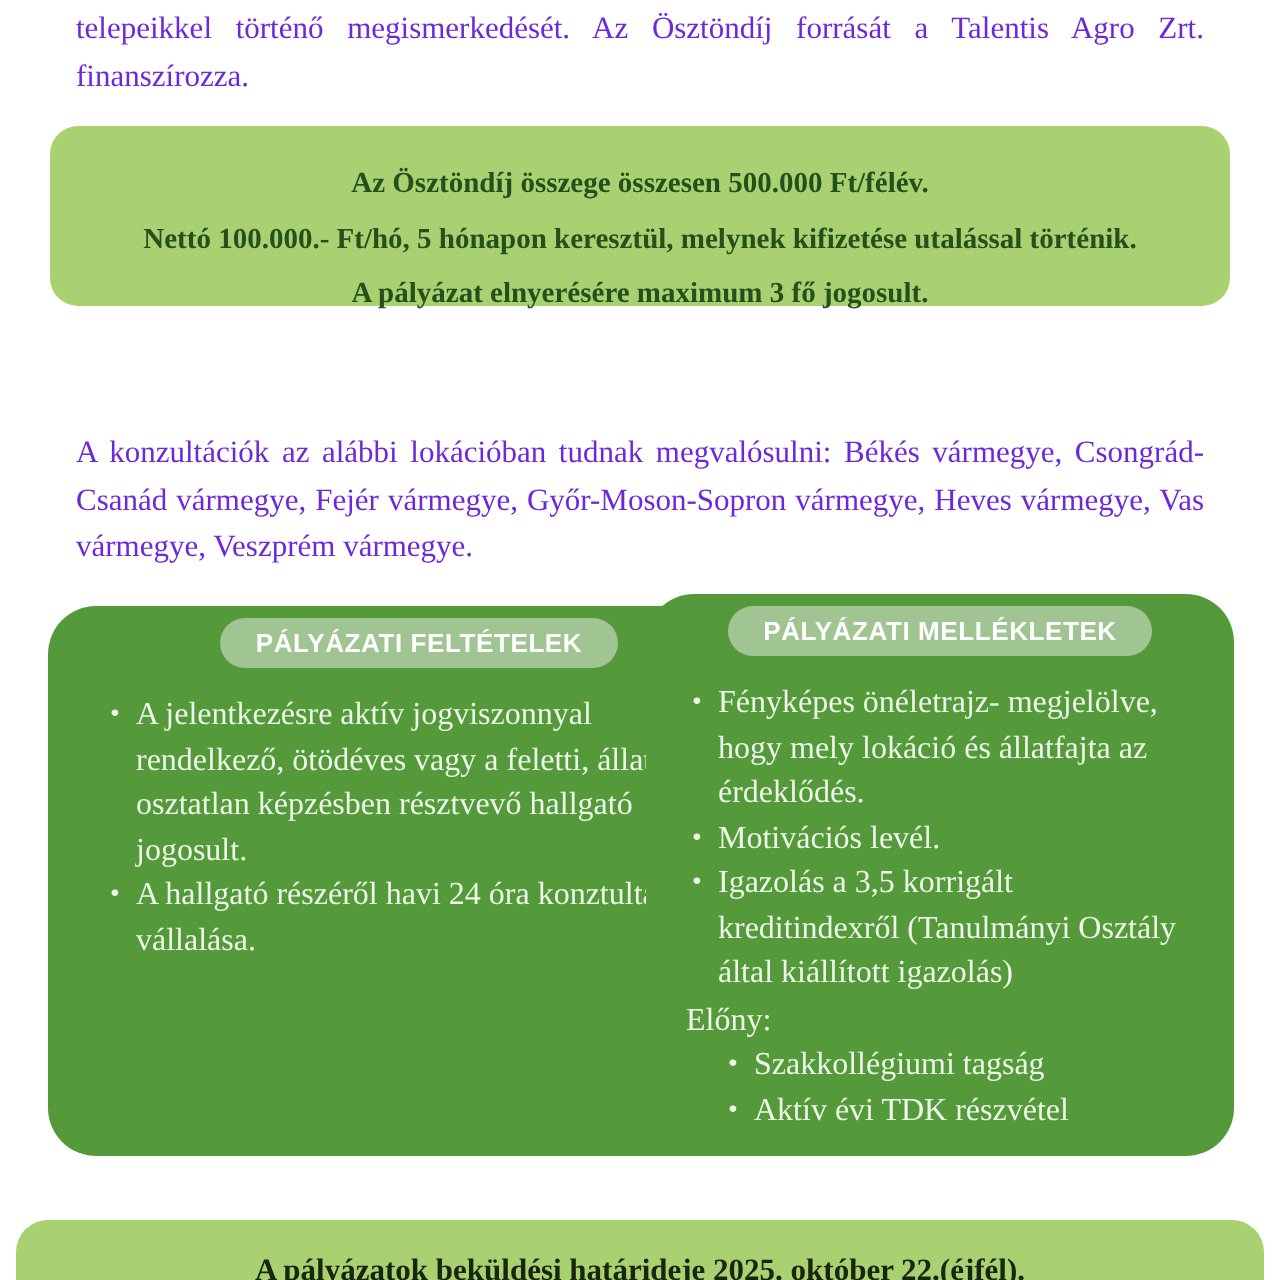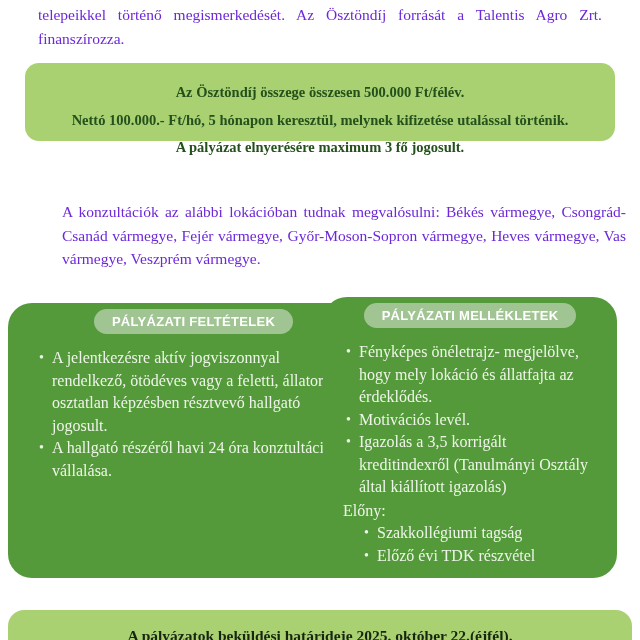--- a/index.html
+++ b/index.html
@@ -15,27 +15,27 @@
   .para {
     position: absolute;
     left: 38px; width: 564px;
     margin: 0;
     font-size: 15.5px;
     line-height: 23.5px;
     color: #6d28d9;
     text-align: justify;
   }
   .para-intro { top: 3px; }
-  .para-locations { top: 200px; margin-left: 24px; }
+  .para-locations { top: 215px; }
 
   
   .highlight-box {
     position: absolute;
     left: 25px; top: 63px;
-    width: 590px; height: 78px;
+    width: 590px; height: 90px;
     background: #a9d172;
     border-radius: 14px;
     box-sizing: border-box;
     padding-top: 16px;
     text-align: center;
   }
   .hl-line {
     font-weight: bold;
     font-size: 14.5px;
     line-height: 27.5px;
@@ -44,21 +44,21 @@
   }
 
   
   .card {
     position: absolute;
     background: #549a3a;
     border-radius: 24px;
     box-sizing: border-box;
     color: #eef5e9;
   }
-  .card-left  { left: 8px;   top: 303px; width: 371px; height: 275px; }
+  .card-left  { left: 24px;   top: 303px; width: 371px; height: 275px; }
   .card-right { left: 323px; top: 297px; width: 294px; height: 281px; }
 
   .pill {
     margin: 6px auto 0 auto;
     width: fit-content;
     height: 25px;
     line-height: 25px;
     padding: 0 18px;
     background: #a1c493;
     border-radius: 14px;
@@ -140,21 +140,21 @@
   <div class="card card-right">
     <div class="pill">PÁLYÁZATI MELLÉKLETEK</div>
     <ul class="card-list">
       <li>Fényképes önéletrajz- megjelölve, hogy mely lokáció és állatfajta az érdeklődés.</li>
       <li>Motivációs levél.</li>
       <li>Igazolás a 3,5 korrigált kreditindexről (Tanulmányi Osztály által kiállított igazolás)</li>
     </ul>
     <div class="advantage-label">Előny:</div>
     <ul class="card-list sub">
       <li>Szakkollégiumi tagság</li>
-      <li>Előző évi TDK részvétel</li>
+      <li>Aktív évi TDK részvétel</li>
     </ul>
   </div>
 
   <div class="deadline-box">
     <div class="deadline-text">A pályázatok beküldési határideje 2025. október 22.(éjfél).</div>
   </div>
 
 </div>
 
 </body></html>

